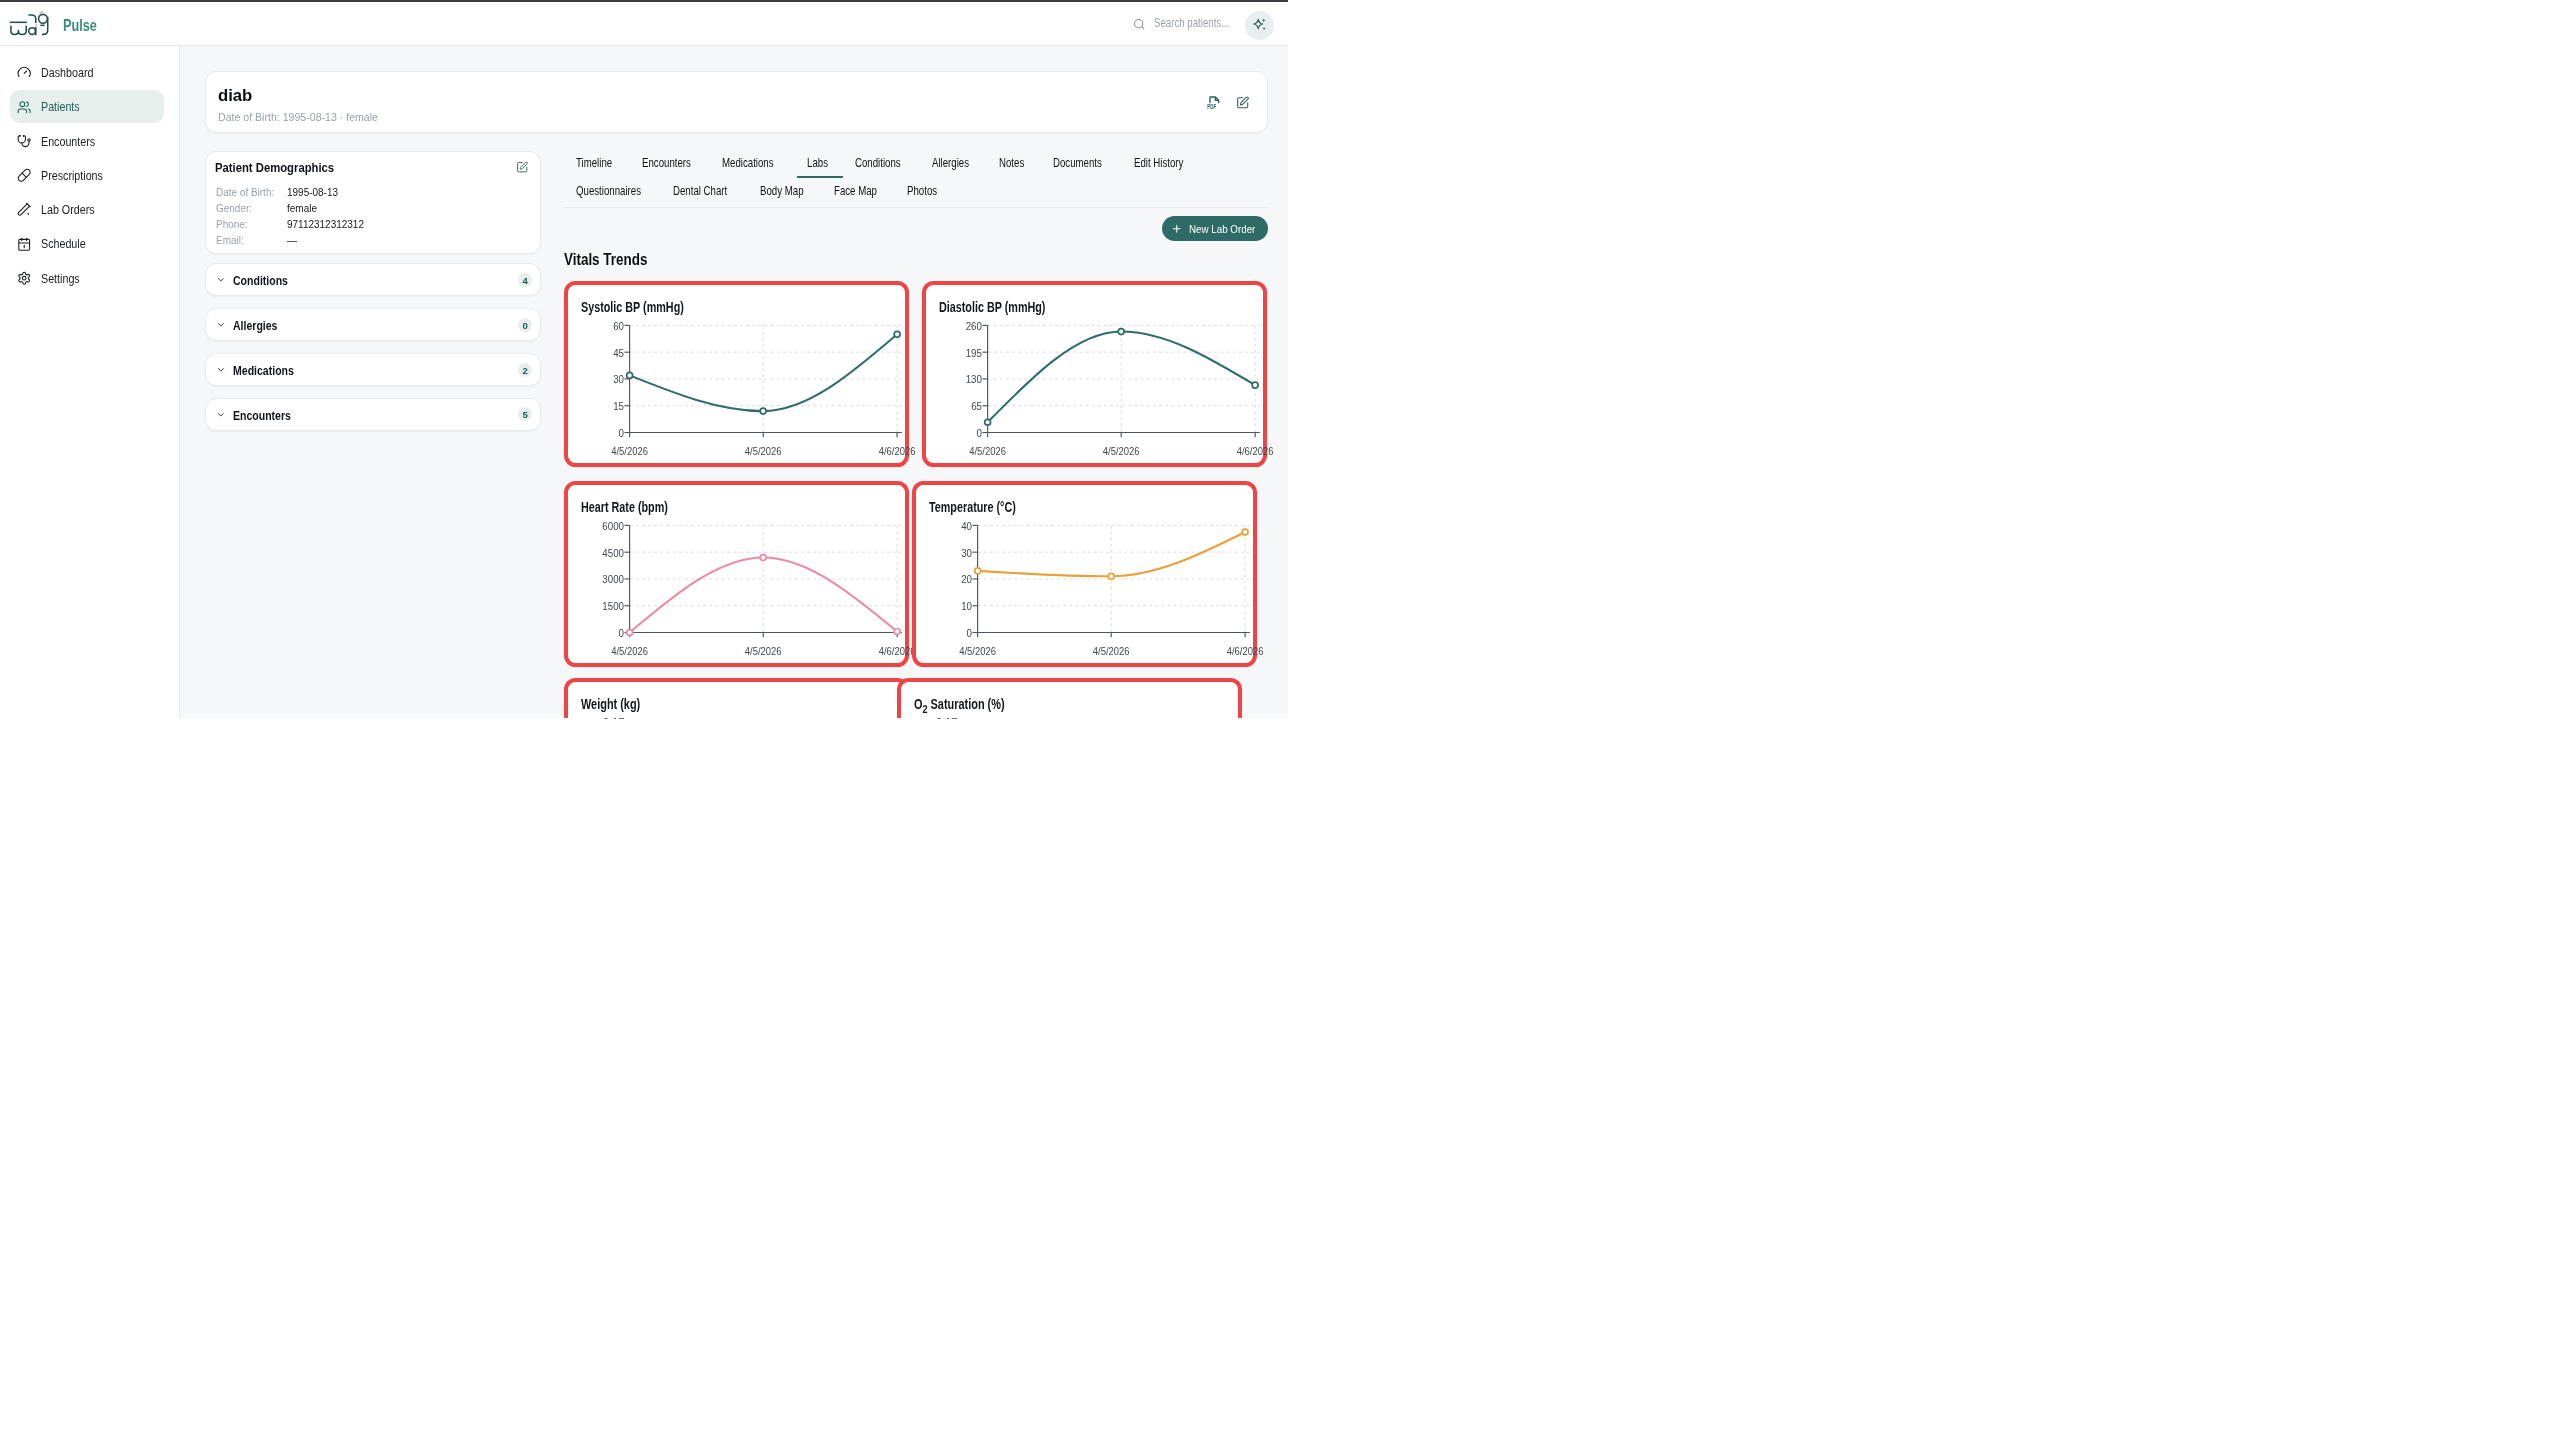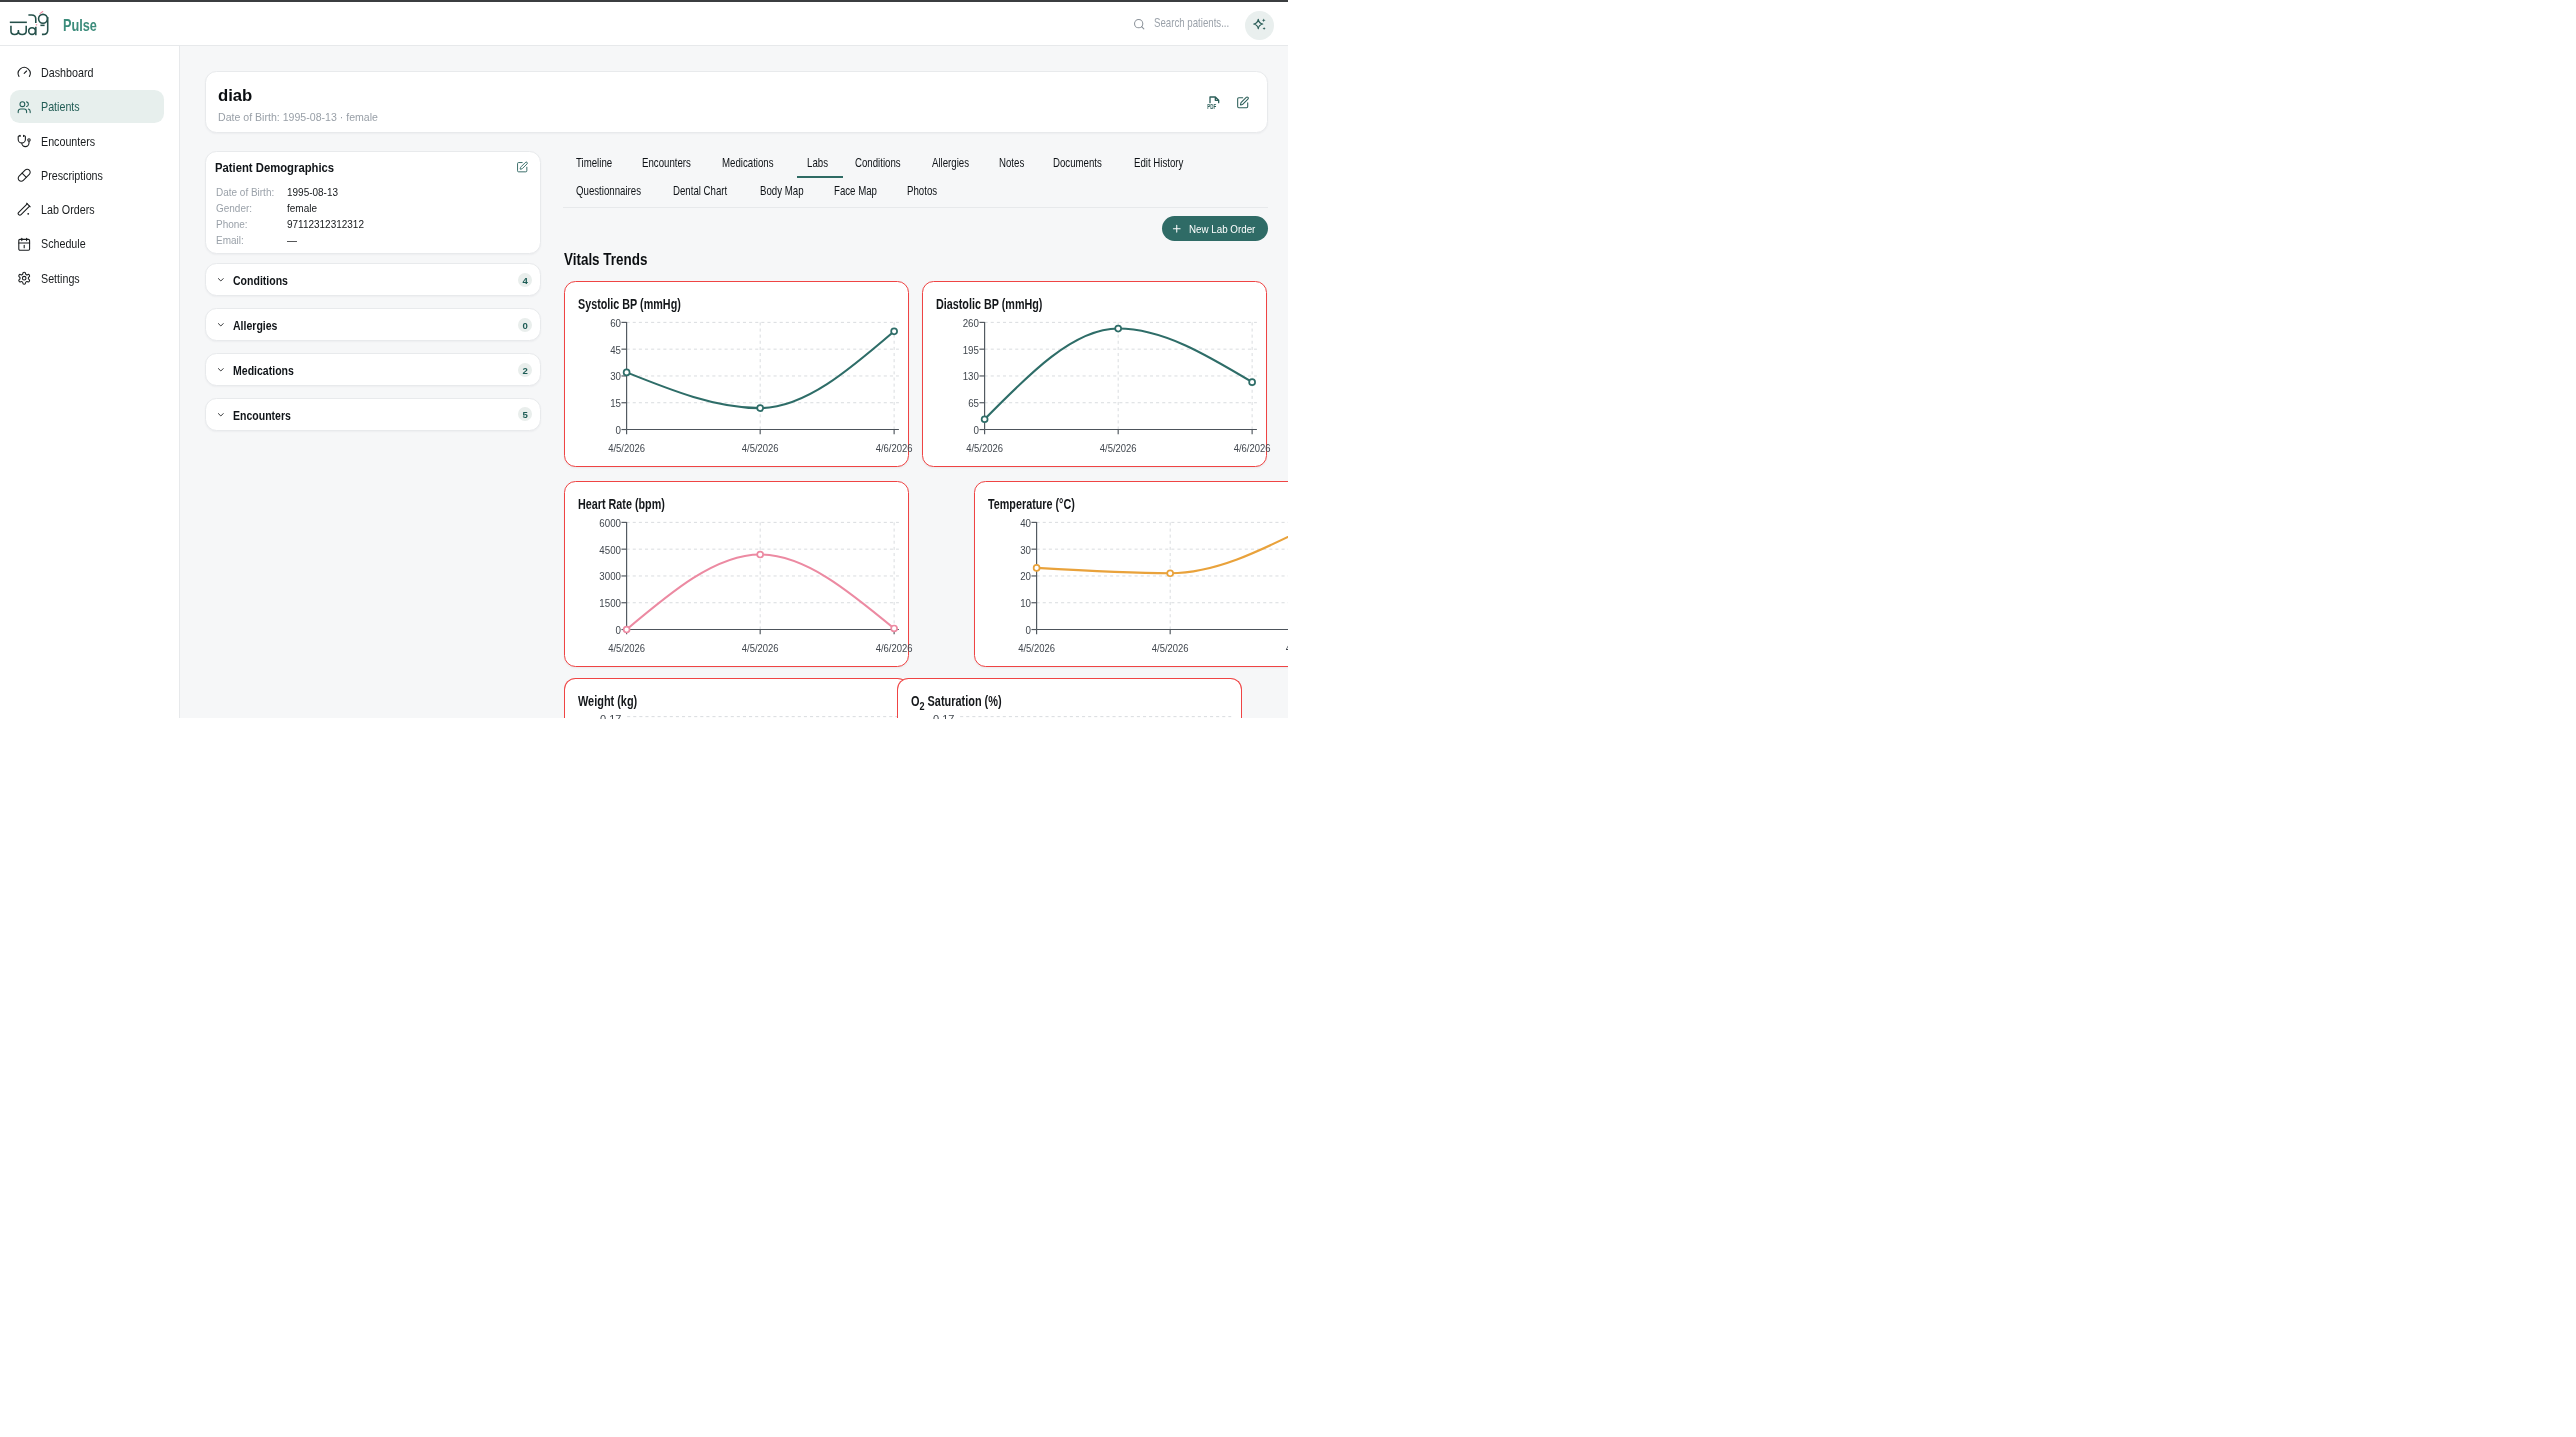--- a/index.html
+++ b/index.html
@@ -1,21 +1,21 @@
 <!DOCTYPE html>
 <html><head><meta charset="utf-8"><style>
 *{margin:0;padding:0;box-sizing:border-box}
 html,body{width:1288px;height:719px;font-family:"Liberation Sans",sans-serif;background:#fff;overflow:hidden;position:relative}
 .t{position:absolute;white-space:pre;line-height:1}
 #topbar{position:absolute;left:0;top:0;width:1288px;height:1.9px;background:#3b3e40}
 #header{position:absolute;left:0;top:0;width:1288px;height:46px;background:#fff;border-bottom:1px solid #e7e9eb}
 #sidebar{position:absolute;left:0;top:46px;width:180px;height:672px;background:#fff;border-right:1px solid #e7e9eb}
 #main{position:absolute;left:180px;top:46px;width:1108px;height:672px;background:#f6f7f8}
 .card{position:absolute;background:#fff;border:1px solid #e8eaec;border-radius:11.5px;box-shadow:0 1px 1.9px rgba(16,24,40,.04)}
-.ccard{position:absolute;background:#fff;border:1px solid #ef4444;border-radius:11.5px;box-shadow:0 1px 1.9px rgba(16,24,40,.05)}
+.ccard{position:absolute;background:#fff;border:4px solid #ef4444;border-radius:11.5px;box-shadow:0 1px 1.9px rgba(16,24,40,.05)}
 .acc{position:absolute;left:205px;width:336px;height:33px;background:#fff;border:1px solid #e8eaec;border-radius:11.5px;box-shadow:0 1px 1.9px rgba(16,24,40,.04)}
 .badge{position:absolute;width:14.4px;height:14.4px;border-radius:50%;background:#e9eeec;color:#1d5c55;font-size:9.6px;font-weight:700;display:flex;align-items:center;justify-content:center}
 svg text{font-family:"Liberation Sans",sans-serif}
 </style></head>
 <body>
 <div id="main"></div>
 <div id="header"></div>
 <div id="topbar"></div>
 <div id="sidebar"></div>
 <svg width="44" height="27" viewBox="15 21 91 57" fill="none" style="position:absolute;left:7.2px;top:10px">
@@ -253,21 +253,21 @@
       <text x="58.5" y="158.6" text-anchor="end" font-size="11" textLength="5.7" lengthAdjust="spacingAndGlyphs" fill="#41474e">0</text>
       <text x="64.4" y="177.9" text-anchor="middle" font-size="11" textLength="38.5" lengthAdjust="spacingAndGlyphs" fill="#41474e">4/5/2026</text>
       <text x="204.0" y="177.9" text-anchor="middle" font-size="11" textLength="38.5" lengthAdjust="spacingAndGlyphs" fill="#41474e">4/5/2026</text>
       <text x="344.0" y="177.9" text-anchor="middle" font-size="11" textLength="38.5" lengthAdjust="spacingAndGlyphs" fill="#41474e">4/6/2026</text>
       <path d="M64.4,154.00 C110.9,114.80 157.5,75.60 204.0,75.60 C250.7,75.60 297.3,114.24 344.0,152.88" fill="none" stroke="#ec8aa2" stroke-width="2.2"></path>
       <circle cx="64.4" cy="154.00" r="3.1" fill="#fff" stroke="#ec8aa2" stroke-width="1.8"></circle>
       <circle cx="204.0" cy="75.60" r="3.1" fill="#fff" stroke="#ec8aa2" stroke-width="1.8"></circle>
       <circle cx="344.0" cy="152.88" r="3.1" fill="#fff" stroke="#ec8aa2" stroke-width="1.8"></circle>
     </svg>
   </div>
-<div class="ccard" style="left:974px;top:481px;width:345px;height:186px">
+<div class="ccard" style="left:912px;top:481px;width:345px;height:186px">
     <span class="t" style="left:13.4px;top:14.7px;font-size:14px;font-weight:700;transform:scaleX(0.77);transform-origin:0 0;color:#14171a">Temperature (°C)</span>
     <svg width="354" height="186" viewBox="0 0 370 194" style="position:absolute;left:0;top:0;overflow:visible">
       <line x1="64.4" y1="42" x2="349" y2="42" stroke="#d7dadd" stroke-width="1" stroke-dasharray="3.2 3.2"></line>
       <line x1="64.4" y1="70" x2="349" y2="70" stroke="#d7dadd" stroke-width="1" stroke-dasharray="3.2 3.2"></line>
       <line x1="64.4" y1="98" x2="349" y2="98" stroke="#d7dadd" stroke-width="1" stroke-dasharray="3.2 3.2"></line>
       <line x1="64.4" y1="126" x2="349" y2="126" stroke="#d7dadd" stroke-width="1" stroke-dasharray="3.2 3.2"></line>
       <line x1="204" y1="42" x2="204" y2="154" stroke="#d7dadd" stroke-width="1" stroke-dasharray="3.2 3.2"></line>
       <line x1="344" y1="42" x2="344" y2="154" stroke="#d7dadd" stroke-width="1" stroke-dasharray="3.2 3.2"></line>
       <line x1="64.4" y1="41.5" x2="64.4" y2="154" stroke="#4d545b" stroke-width="1.2"></line>
       <line x1="64.4" y1="154" x2="349" y2="154" stroke="#4d545b" stroke-width="1.2"></line>

